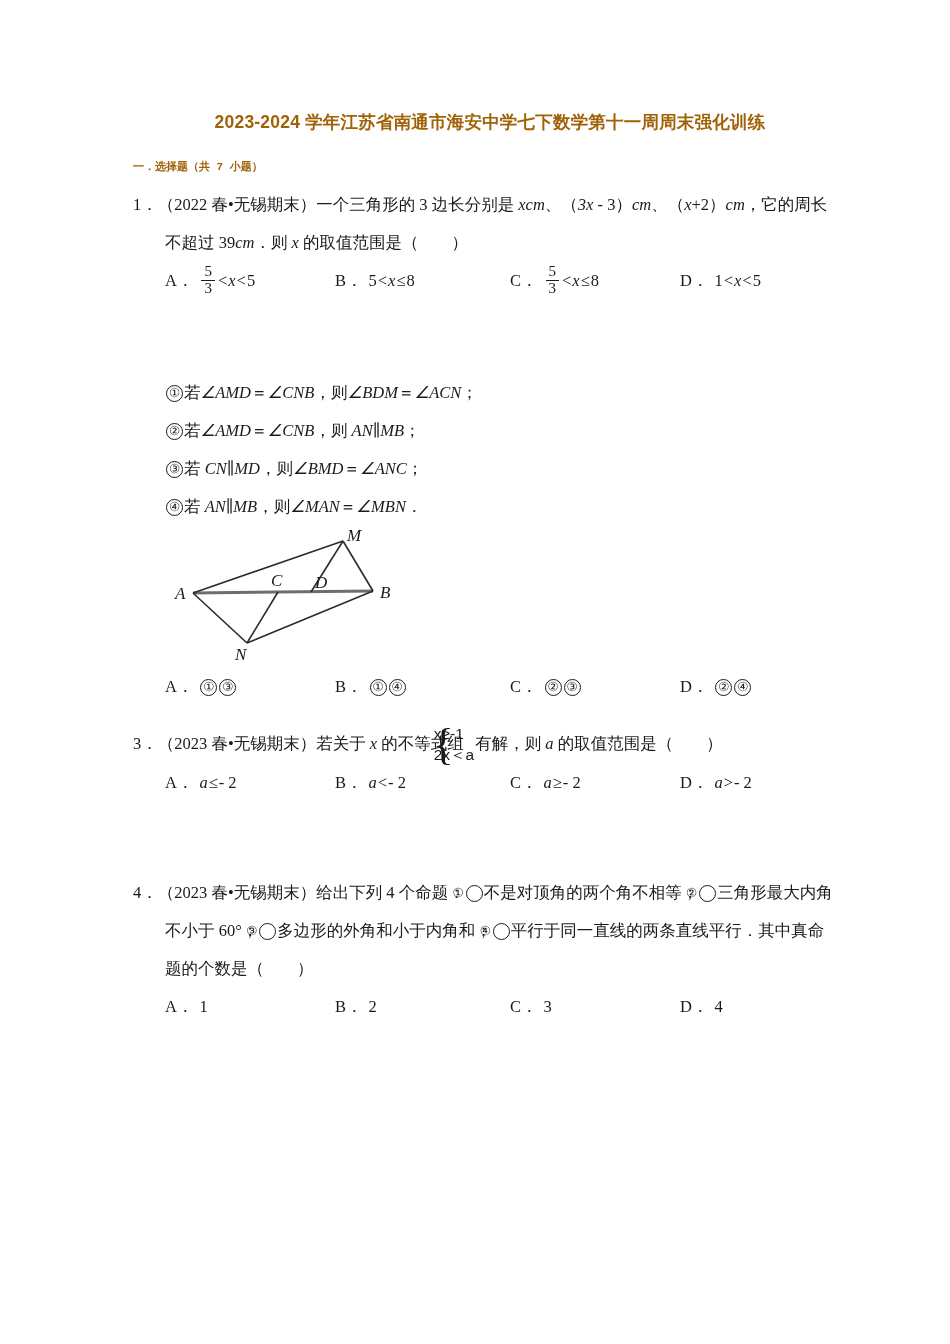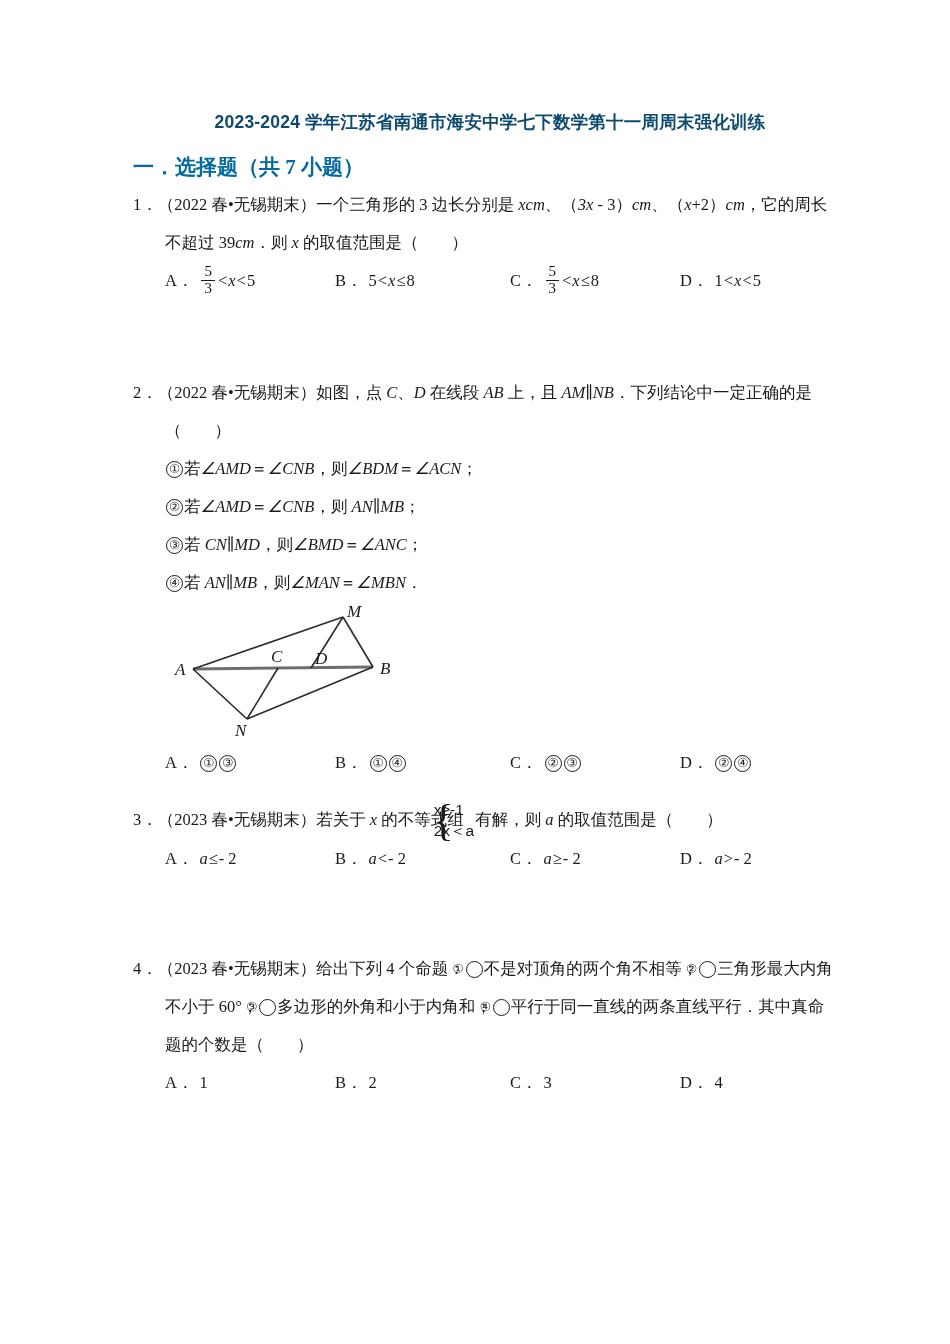--- a/index.html
+++ b/index.html
@@ -33,31 +33,31 @@
   .doc-title {
     font-family: "Liberation Sans", "DejaVu Sans", sans-serif;
     font-weight: bold;
     font-size: 17.5px;
     letter-spacing: 0.2px;
     text-align: center;
     margin: 0 0 0 0;
     padding: 0 0 0 14px;
     line-height: 28px;
     white-space: nowrap;
-    color: #0c4a6e;
+    color: #a16207;
   }
 
   
   .section-heading {
-    font-family: Liberation Serif, serif;
+    font-family: Liberation Mono, monospace;
     font-weight: bold;
-    font-size: 21px;
+    font-size: 11px;
     margin: 18px 0 6px 0;
     line-height: 26px;
-    color: #0369a1;
+    color: #a16207;
   }
 
   
   .question {
     position: relative;
     font-size: 16.5px;
     line-height: 38px;
   }
   .q-body {
     padding-left: 32px;
@@ -222,23 +222,20 @@
           <span class="mi">x</span>
           <span class="op">&lt;</span>
           <span>5</span>
         </div>
       </div>
     </div>
 
     <div class="gap-lg"></div>
 
     <div class="question">
-      <div class="q-body">
-        <span class="q-num">2．</span><span>（2022 春•无锡期末）</span><span>如图，点 </span><span class="mi">C</span><span>、</span><span class="mi">D</span><span> 在线段 </span><span class="mi">AB</span><span> 上，且 </span><span class="mi">AM</span><span>∥</span><span class="mi">NB</span><span>．下列结论中一定正确的是（　　）</span>
-      </div>
 
       <div class="q-sub">
         <span class="circnum">①</span><span>若</span><span class="mi">∠AMD</span><span>＝</span><span class="mi">∠CNB</span><span>，则</span><span class="mi">∠BDM</span><span>＝</span><span class="mi">∠ACN</span><span>；</span>
       </div>
 
       <div class="q-sub">
         <span class="circnum">②</span><span>若</span><span class="mi">∠AMD</span><span>＝</span><span class="mi">∠CNB</span><span>，则 </span><span class="mi">AN</span><span>∥</span><span class="mi">MB</span><span>；</span>
       </div>
 
       <div class="q-sub">

